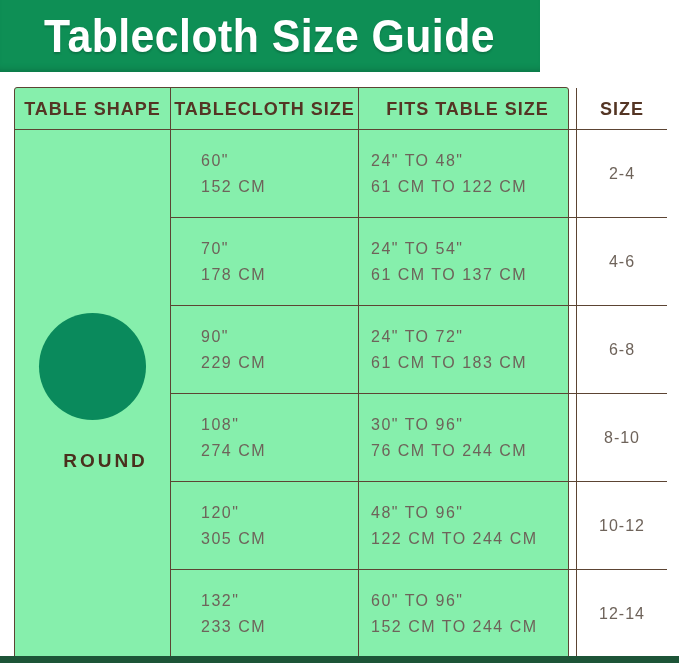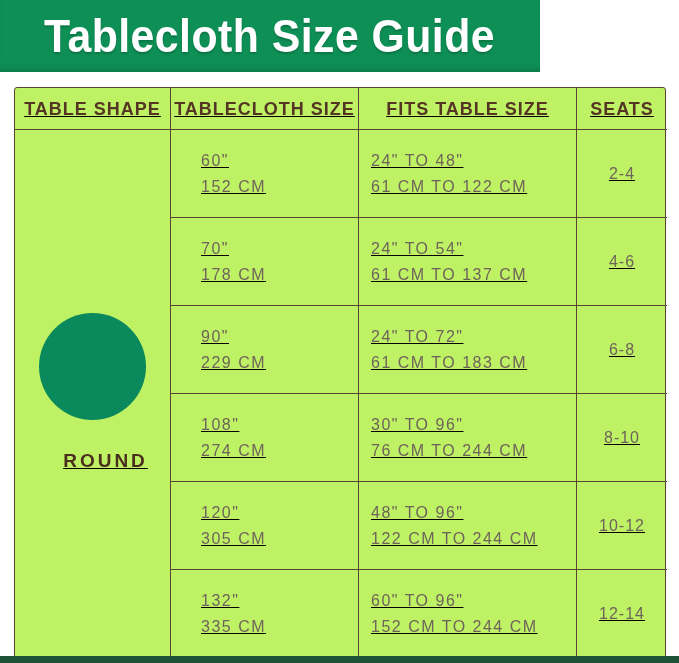--- a/index.html
+++ b/index.html
@@ -32,28 +32,27 @@
     font-size:46px;
     font-weight:700;
     letter-spacing:0.5px;
     transform:scaleX(0.93);
     text-shadow:0 2px 2px rgba(0,0,0,0.18);
     white-space:nowrap;
   }
   
   .size-table{
     position:absolute;left:14px;top:87px;
-    width:652px;
+    width:555px;
     display:grid;
     grid-template-columns:156px 188px 218px 90px;
     grid-template-rows:42px repeat(6,88px);
     border:1.5px solid var(--border-brown);
     border-radius:3px;
-    background:#bef264;
-    text-decoration:underline;
+    background:#86efac;
   }
   .cell{
     display:flex;flex-direction:column;justify-content:center;
     color:var(--body-text);
     font-size:16px;
     letter-spacing:1.5px;
     line-height:26px;
   }
   .br{border-right:1.5px solid var(--border-brown);}
   .bb{border-bottom:1.5px solid var(--border-brown);}
@@ -93,21 +92,21 @@
 
   <div class="banner">
     <h1>Tablecloth Size Guide</h1>
   </div>
 
   <div class="size-table">
 
     <div class="cell head br bb">TABLE SHAPE</div>
     <div class="cell head br bb">TABLECLOTH SIZE</div>
     <div class="cell head br bb">FITS TABLE SIZE</div>
-    <div class="cell head bb">SEATS</div>
+    <div class="cell head bb">SIZE</div>
 
     <div class="cell shape-cell br">
       <div class="shape-circle"></div>
       <div class="shape-label">ROUND</div>
     </div>
 
     <div class="cell size-cell br bb">
       <div>60"</div>
       <div>152 CM</div>
     </div>
@@ -152,21 +151,21 @@
       <div>305 CM</div>
     </div>
     <div class="cell fits-cell br bb">
       <div>48" TO 96"</div>
       <div>122 CM TO 244 CM</div>
     </div>
     <div class="cell seats-cell bb">10-12</div>
 
     <div class="cell size-cell br">
       <div>132"</div>
-      <div>335 CM</div>
+      <div>233 CM</div>
     </div>
     <div class="cell fits-cell br">
       <div>60" TO 96"</div>
       <div>152 CM TO 244 CM</div>
     </div>
     <div class="cell seats-cell">12-14</div>
 
   </div>
 
   <div class="bottom-bar"></div>

